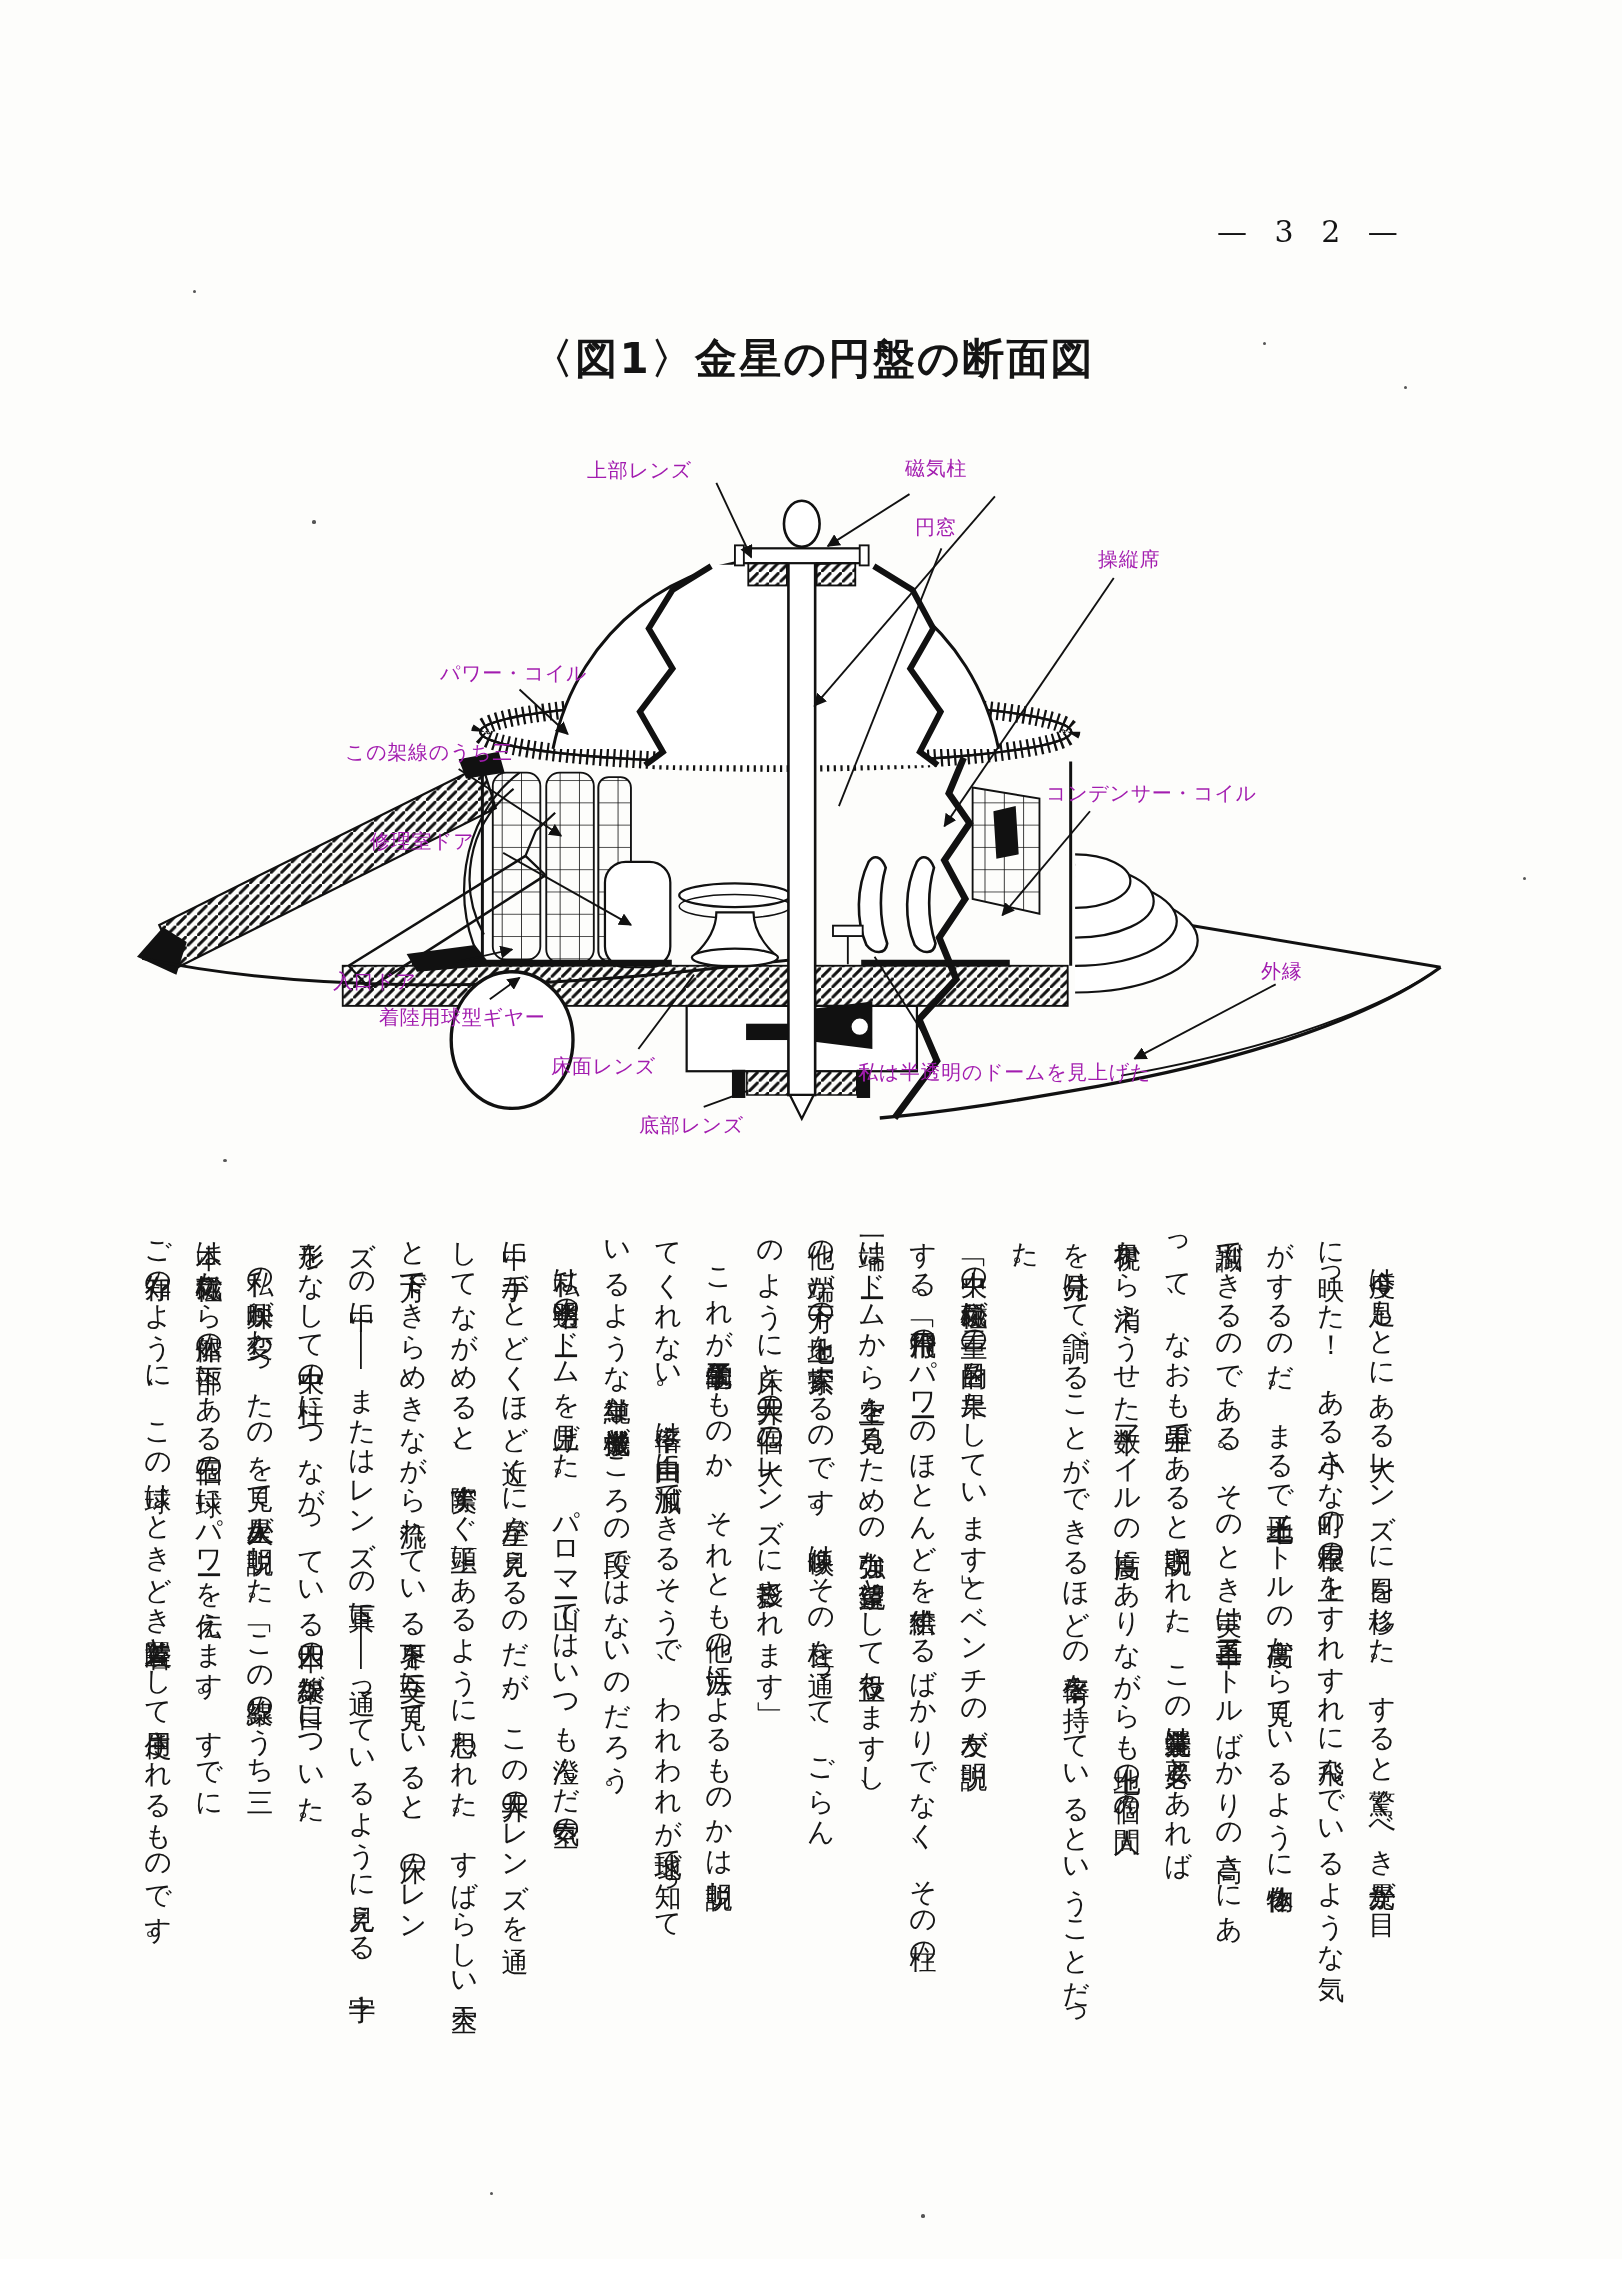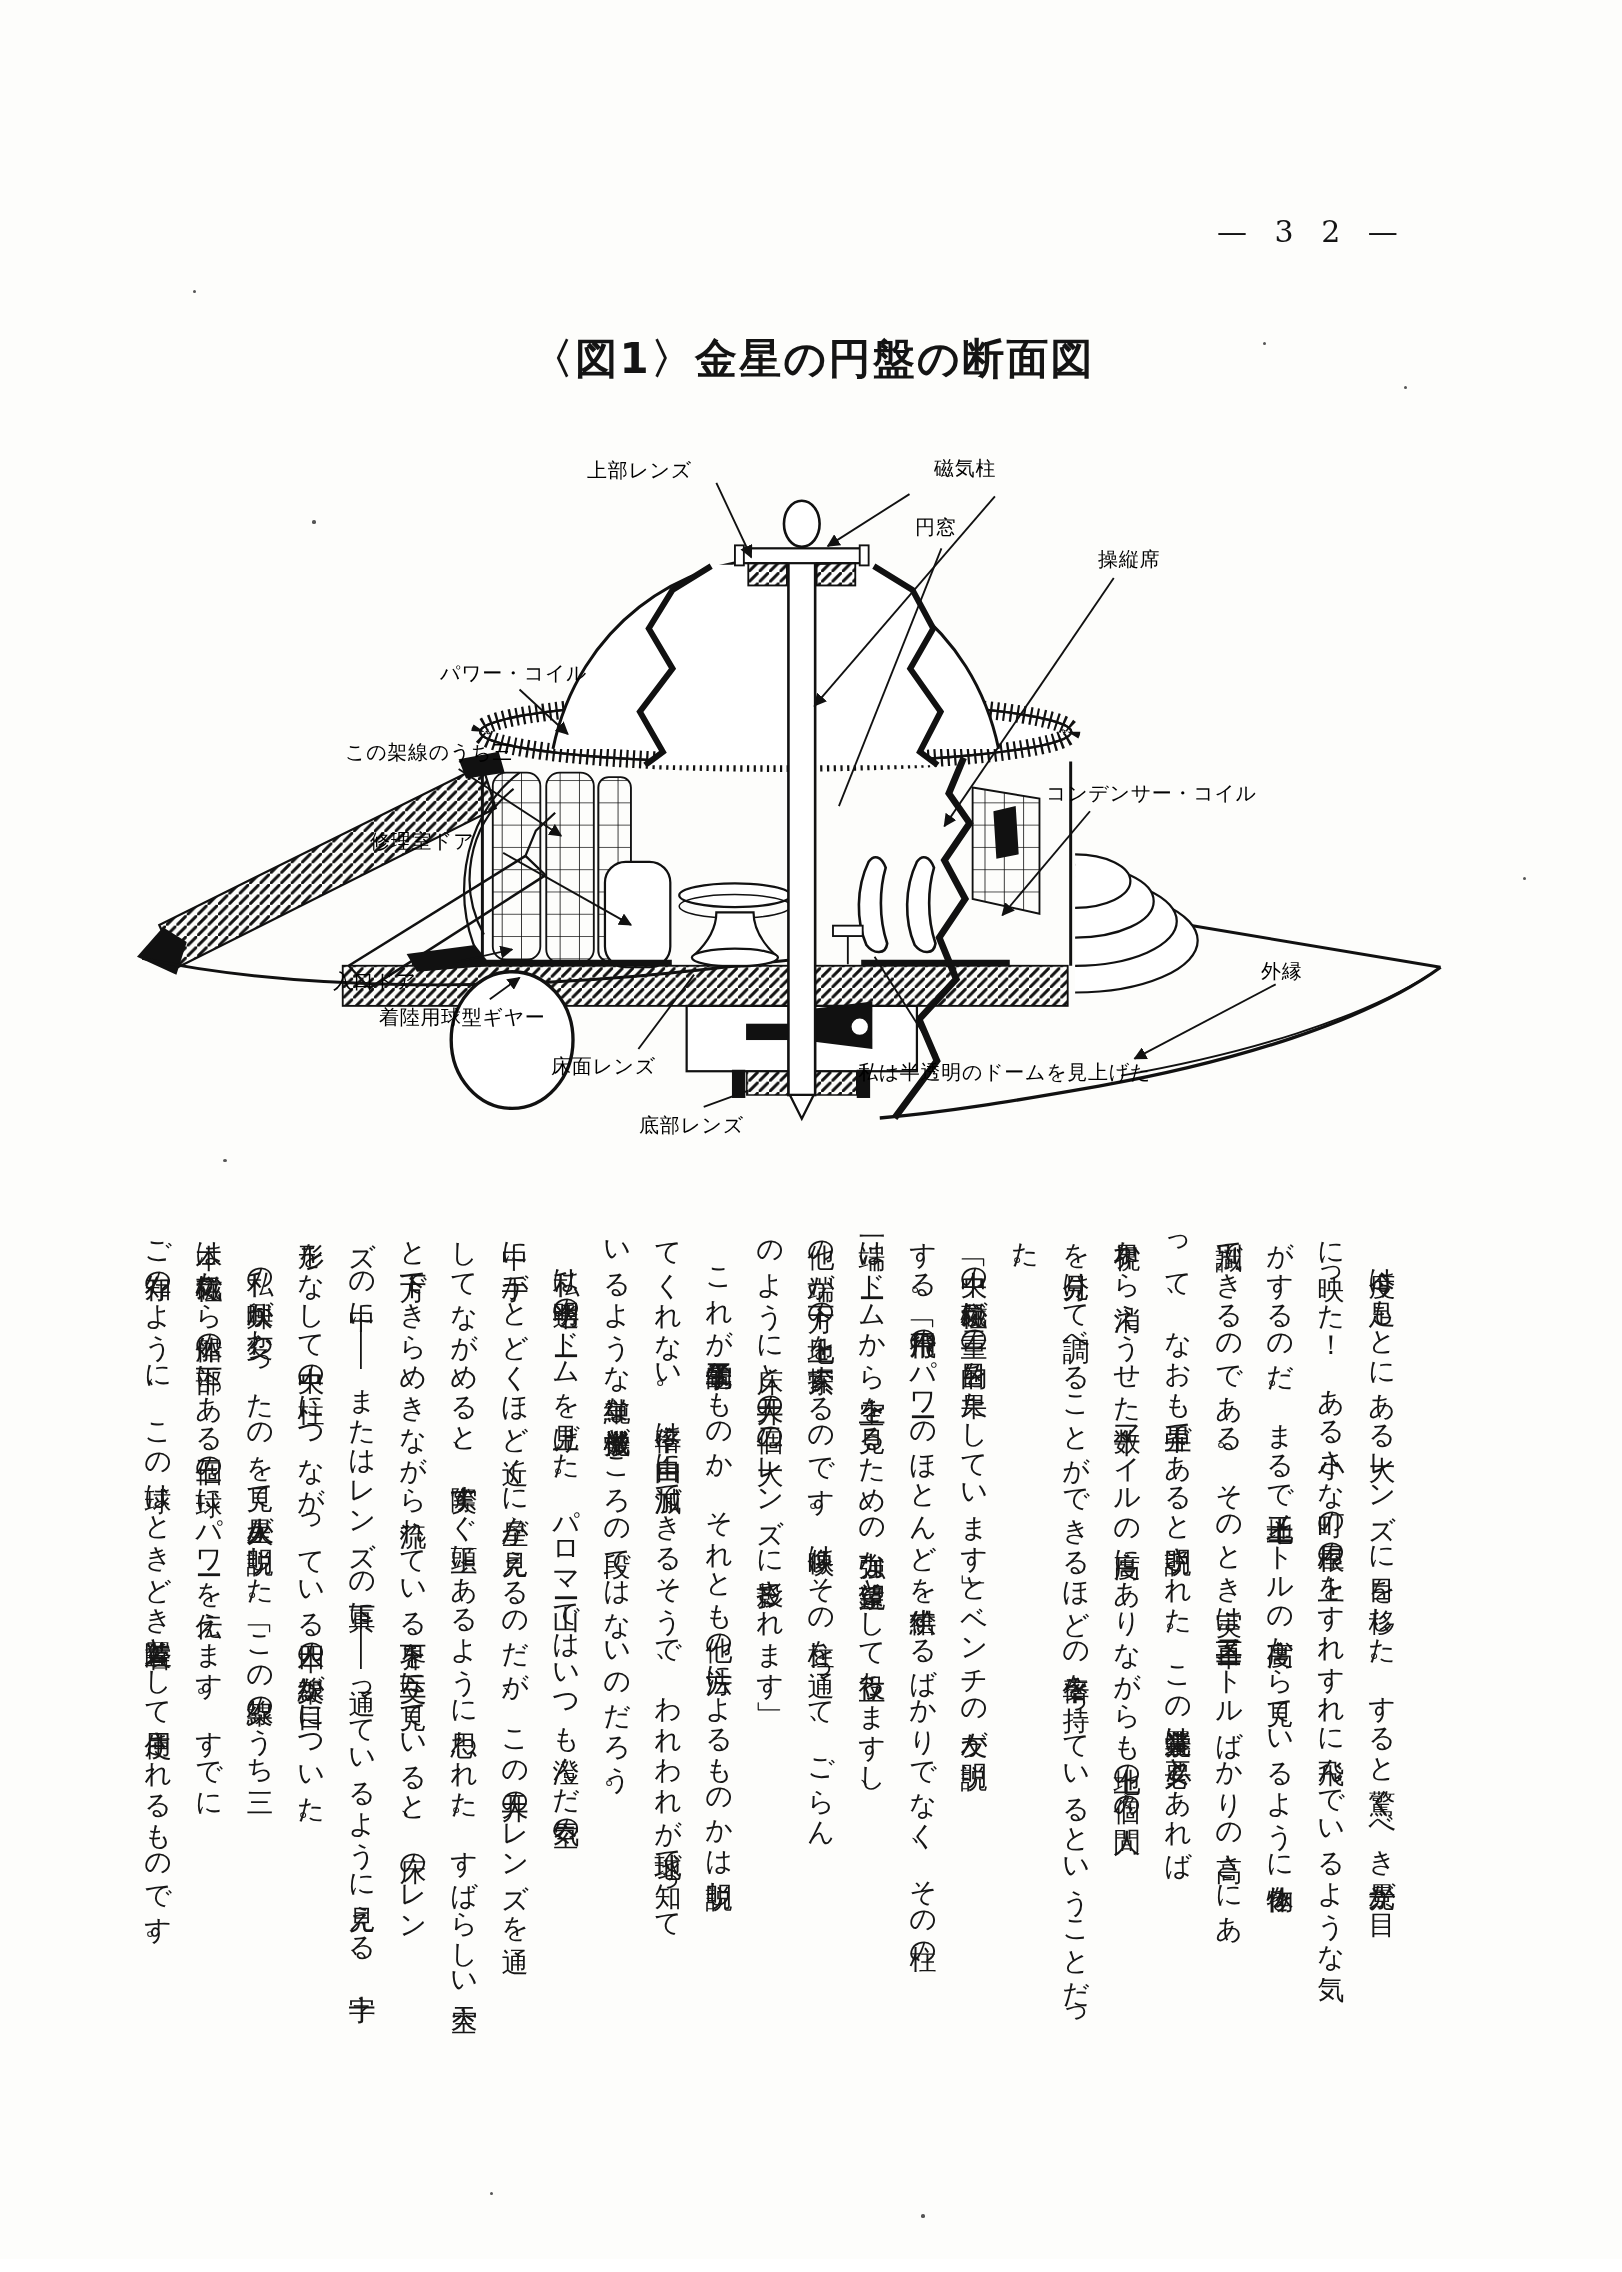--- a/index.html
+++ b/index.html
@@ -13,21 +13,21 @@
     font-size:30px; letter-spacing:9px;
     font-family:"DejaVu Serif", serif; white-space:nowrap;
   }
   .title {
     position:absolute; top:331px; left:508px;
     font-size:42px; font-weight:bold; letter-spacing:2.2px; white-space:nowrap;margin-left:23px;
   }
   .diagram-svg { position:absolute; left:111px; top:416px; }
   .dlabel {
     position:absolute; font-size:20px; letter-spacing:0.7px;
-    white-space:nowrap; color:#000000;
+    white-space:nowrap; color:#a21caf;
   }
   .bodytext {
     position:absolute; top:1223px; right:215px; height:892px;
     writing-mode:vertical-rl; -webkit-writing-mode:vertical-rl;
     font-family:"DejaVu Serif", serif; font-size:27px; color:#161616;
   }
   .tcol { line-height:51px; white-space:nowrap; letter-spacing:0; }
   
   .speck { position:absolute; background:#555; border-radius:50%; }
   .s1{left:312px;top:520px;width:3.7px;height:3.7px;}
@@ -160,21 +160,21 @@
       <path d="M615,1295 L690,1278" marker-end="url(#arr)"></path>
       <path d="M1718,1325 L1528,1425" marker-end="url(#arr)"></path>
       <path d="M660,1345 L700,1316" marker-end="url(#arr)"></path>
       <path d="M860,1412 L935,1312"></path>
       <path d="M948,1490 L1008,1468"></path>
       <path d="M1262,1420 L1178,1288"></path>
     </g>
   </svg>
 
   <div class="dlabel" style="left:587px; top:457px;">上部レンズ</div>
-  <div class="dlabel" style="left:934px; top:455px;">磁気柱</div>
+  <div class="dlabel" style="left:905px; top:455px;">磁気柱</div>
   <div class="dlabel" style="left:915px; top:514px;">円窓</div>
   <div class="dlabel" style="left:1098px; top:546px;text-align:center;">操縦席</div>
   <div class="dlabel" style="left:440px; top:660px;">パワー・コイル</div>
   <div class="dlabel" style="left:1046px; top:780px;">コンデンサー・コイル</div>
   <div class="dlabel" style="left:345px; top:739px;">この架線のうち三</div>
   <div class="dlabel" style="left:370px; top:828px;">修理室ドア</div>
   <div class="dlabel" style="left:333px; top:947px;margin-top:21px;">入口ドア</div>
   <div class="dlabel" style="left:1261px; top:958px;">外縁</div>
   <div class="dlabel" style="left:379px; top:1004px;">着陸用球型ギヤー</div>
   <div class="dlabel" style="left:551px; top:1053px;text-align:center;">床面レンズ</div>

